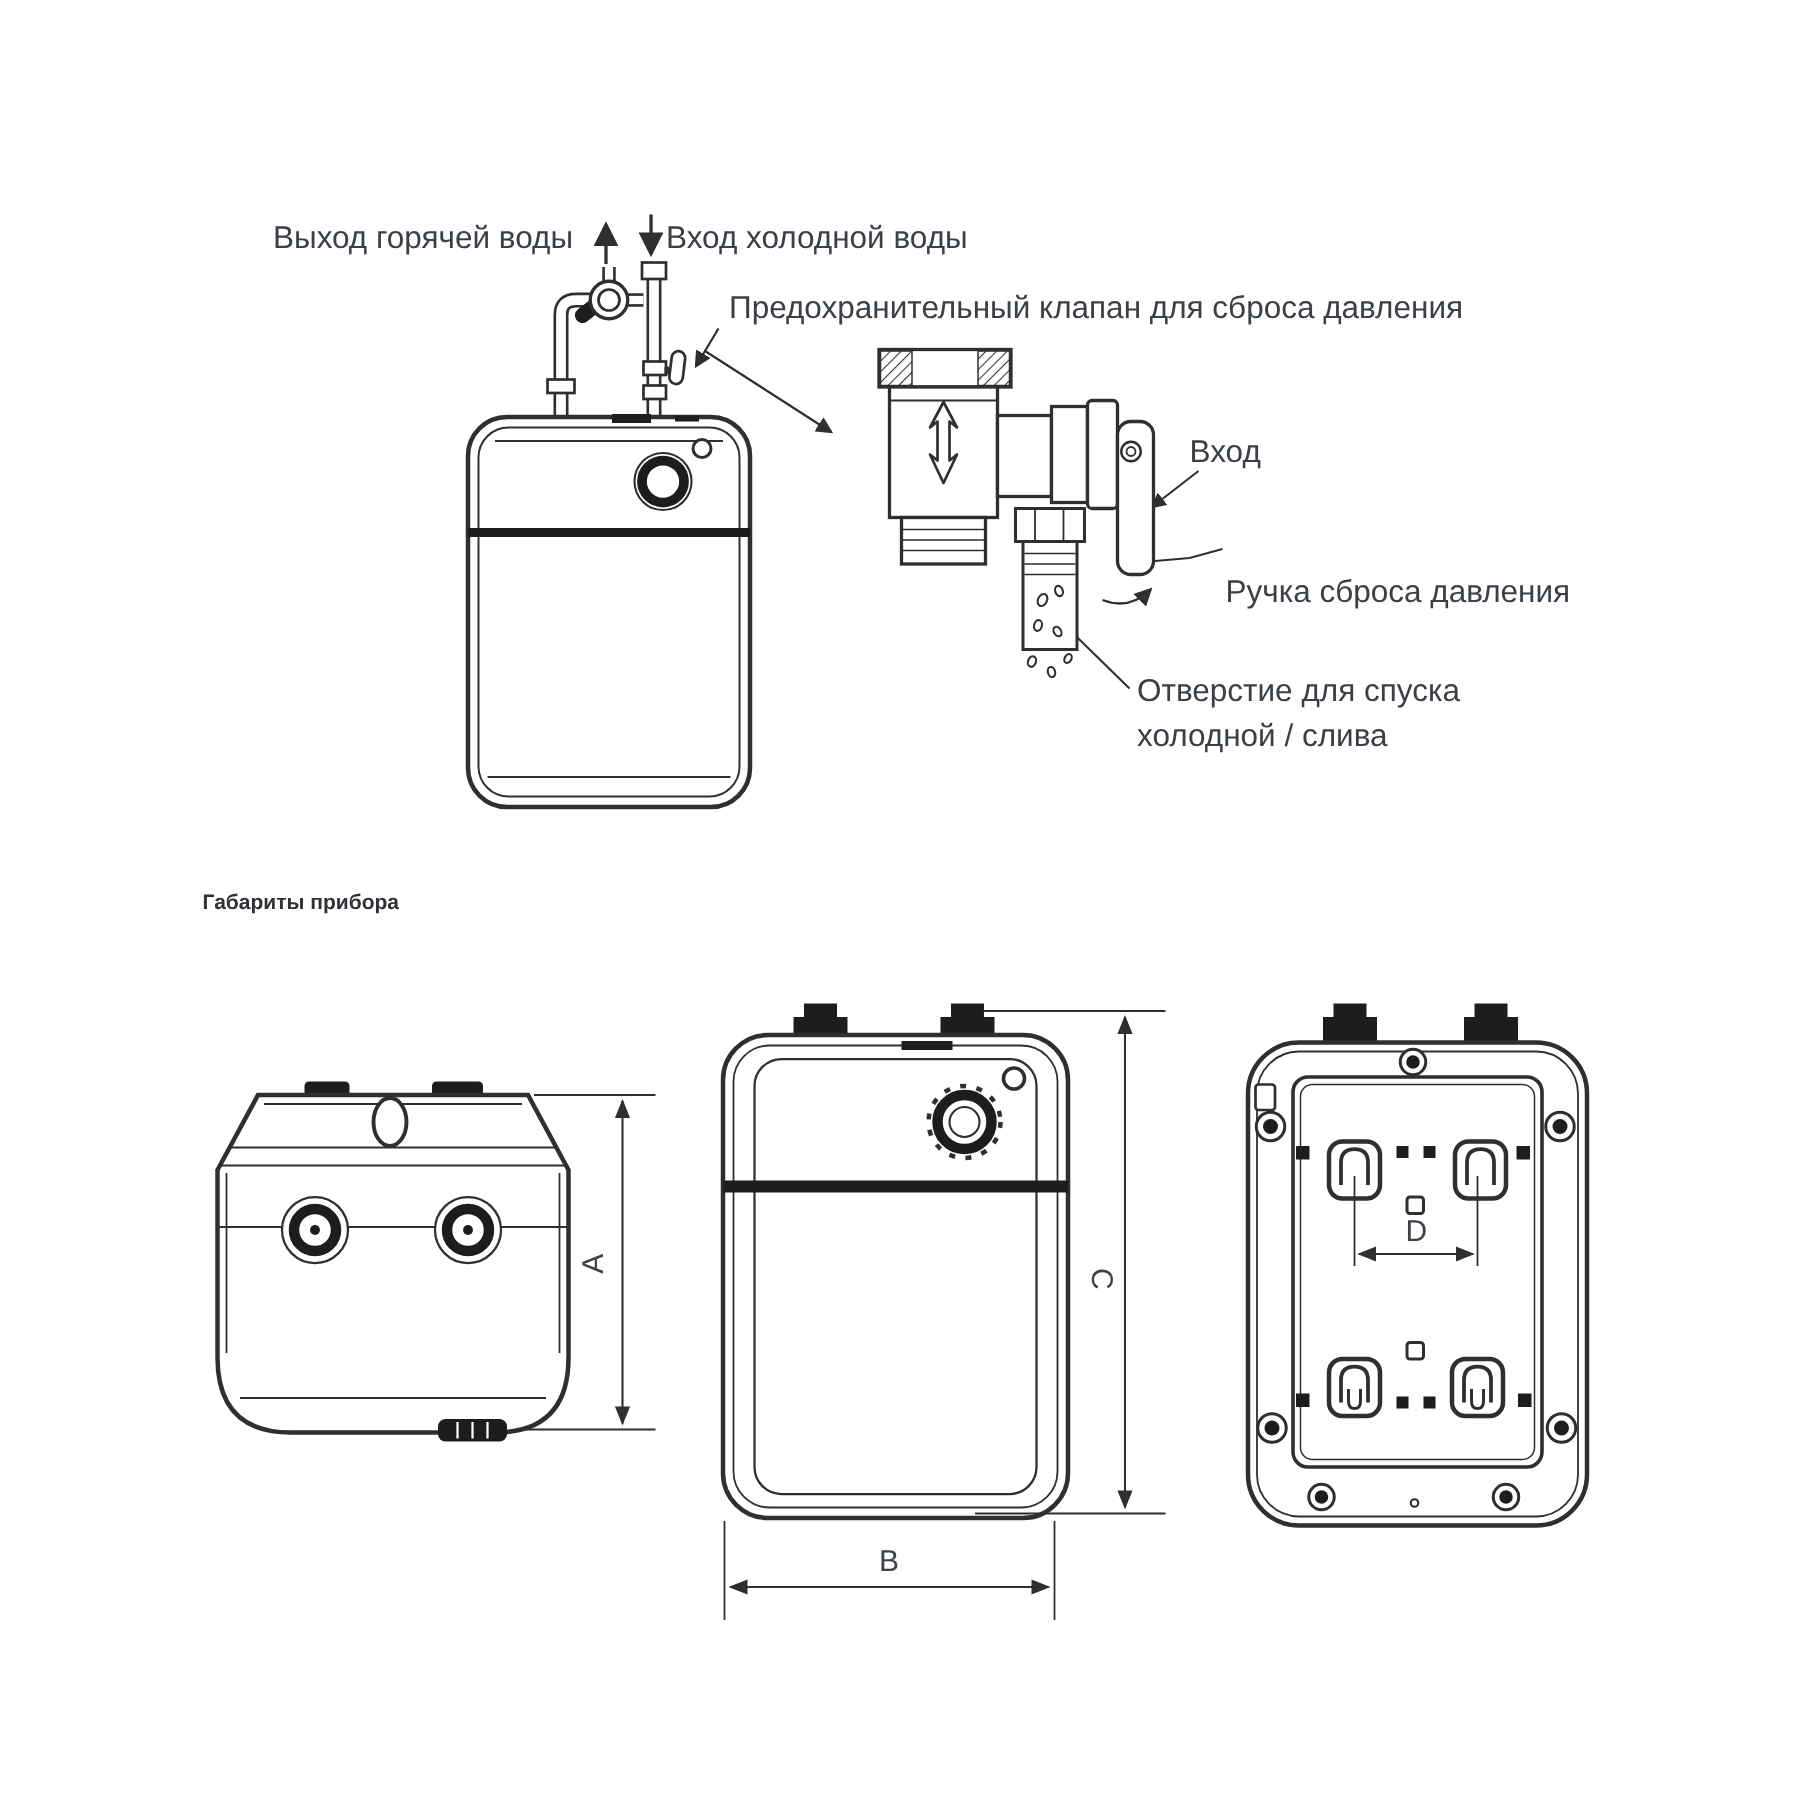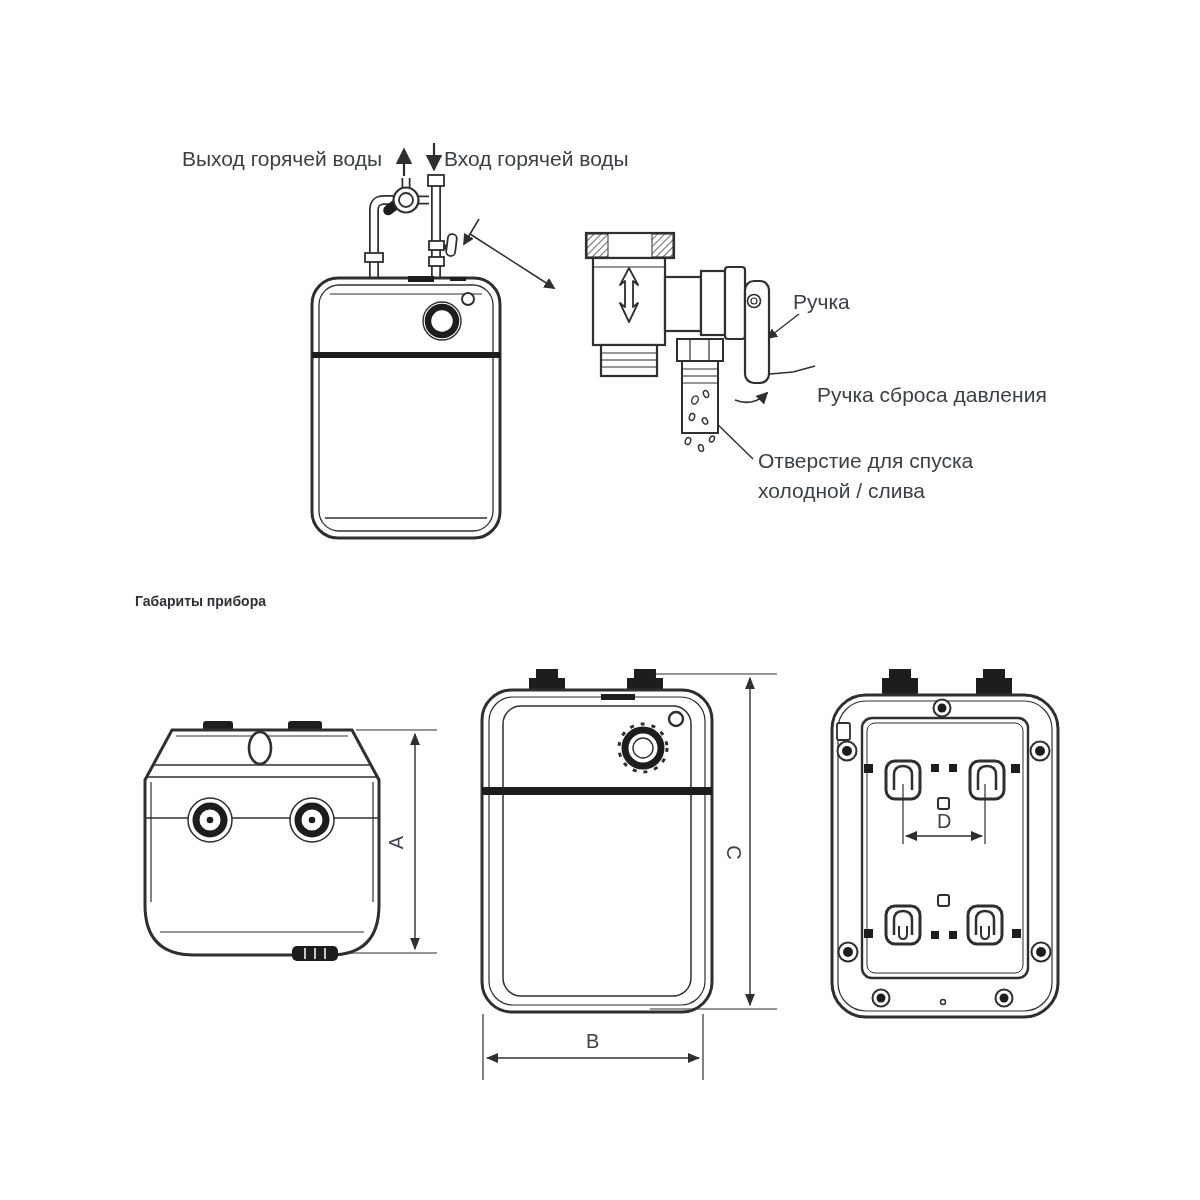--- a/index.html
+++ b/index.html
@@ -259,22 +259,23 @@
     <rect x="938" y="895" width="11" height="11" rx="2" fill="#fff" stroke="#2f2f2f" stroke-width="2"></rect>
   </g>
   <g>
     <line x1="903" y1="784" x2="903" y2="844" stroke="#2f2f2f" stroke-width="1.2"></line>
     <line x1="985" y1="784" x2="985" y2="844" stroke="#2f2f2f" stroke-width="1.2"></line>
     <line x1="906" y1="836" x2="982" y2="836" stroke="#2f2f2f" stroke-width="1.4" marker-start="url(#dimah)" marker-end="url(#dimah)"></line>
   </g>
 </svg>
 
 <div class="lbl" style="left:182px; top:146px;">Выход горячей воды</div>
-<div class="lbl" style="left:444px; top:146px;">Вход горячей воды</div>
-<div class="lbl" style="left:793px; top:289px;">Ручка</div>
+<div class="lbl" style="left:444px; top:146px;">Вход холодной воды</div>
+<div class="lbl" style="left:486px; top:193px;">Предохранительный клапан для сброса давления</div>
+<div class="lbl" style="left:793px; top:289px;">Вход</div>
 <div class="lbl" style="left:817px; top:350px;margin-top:32px;">Ручка сброса давления</div>
 <div class="lbl2" style="left:758px; top:446px;">Отверстие для спуска
 холодной / слива</div>
 
 <div class="heading" style="left:135px; top:593px;">Габариты прибора</div>
 
 <div class="dim rotccw" style="left:390px; top:831px;">A</div>
 <div class="dim" style="left:586px; top:1030px;">B</div>
 <div class="dim rotcw" style="left:726px; top:841px;">C</div>
 <div class="dim" style="left:937px; top:810px;">D</div>

